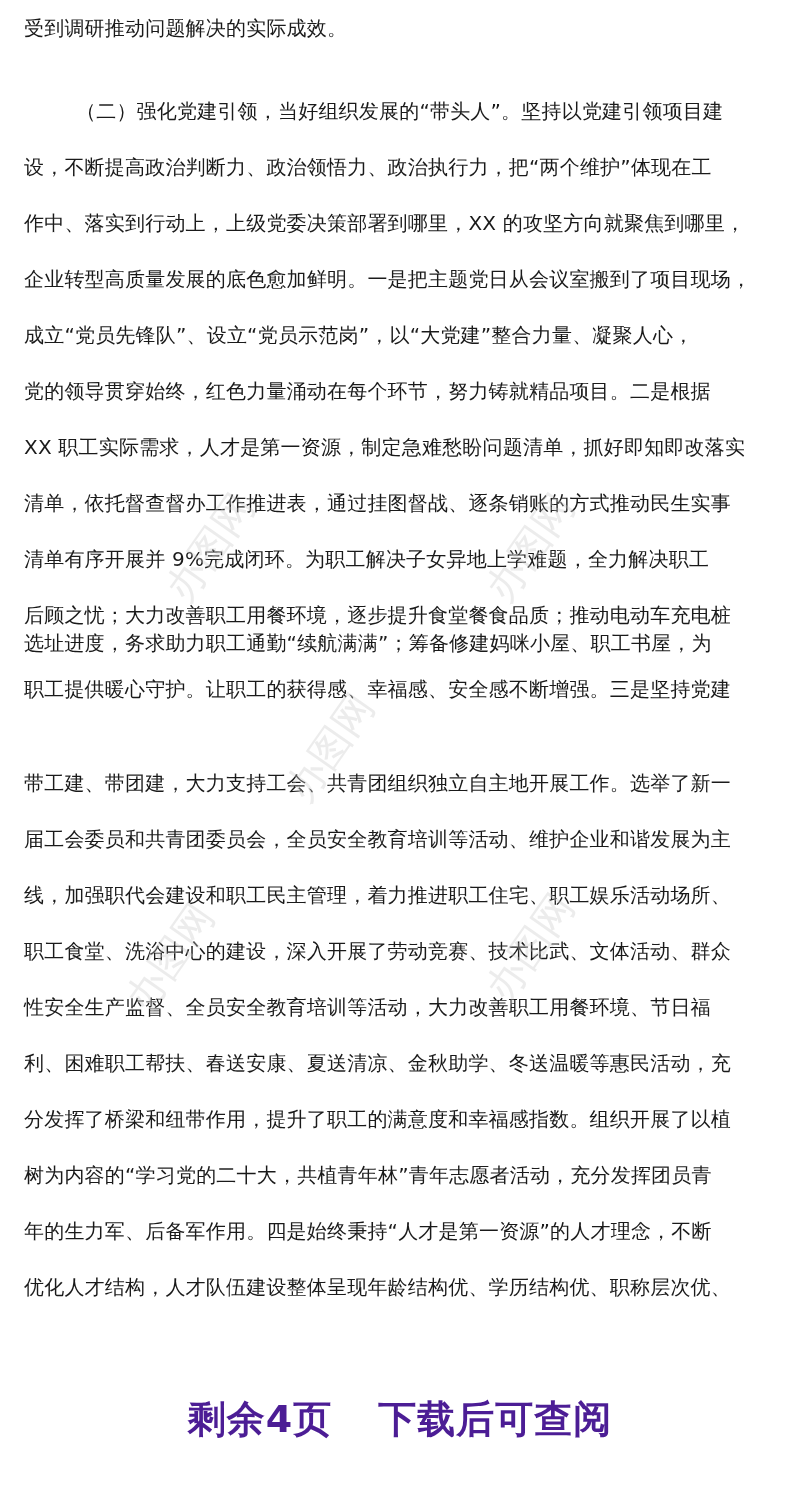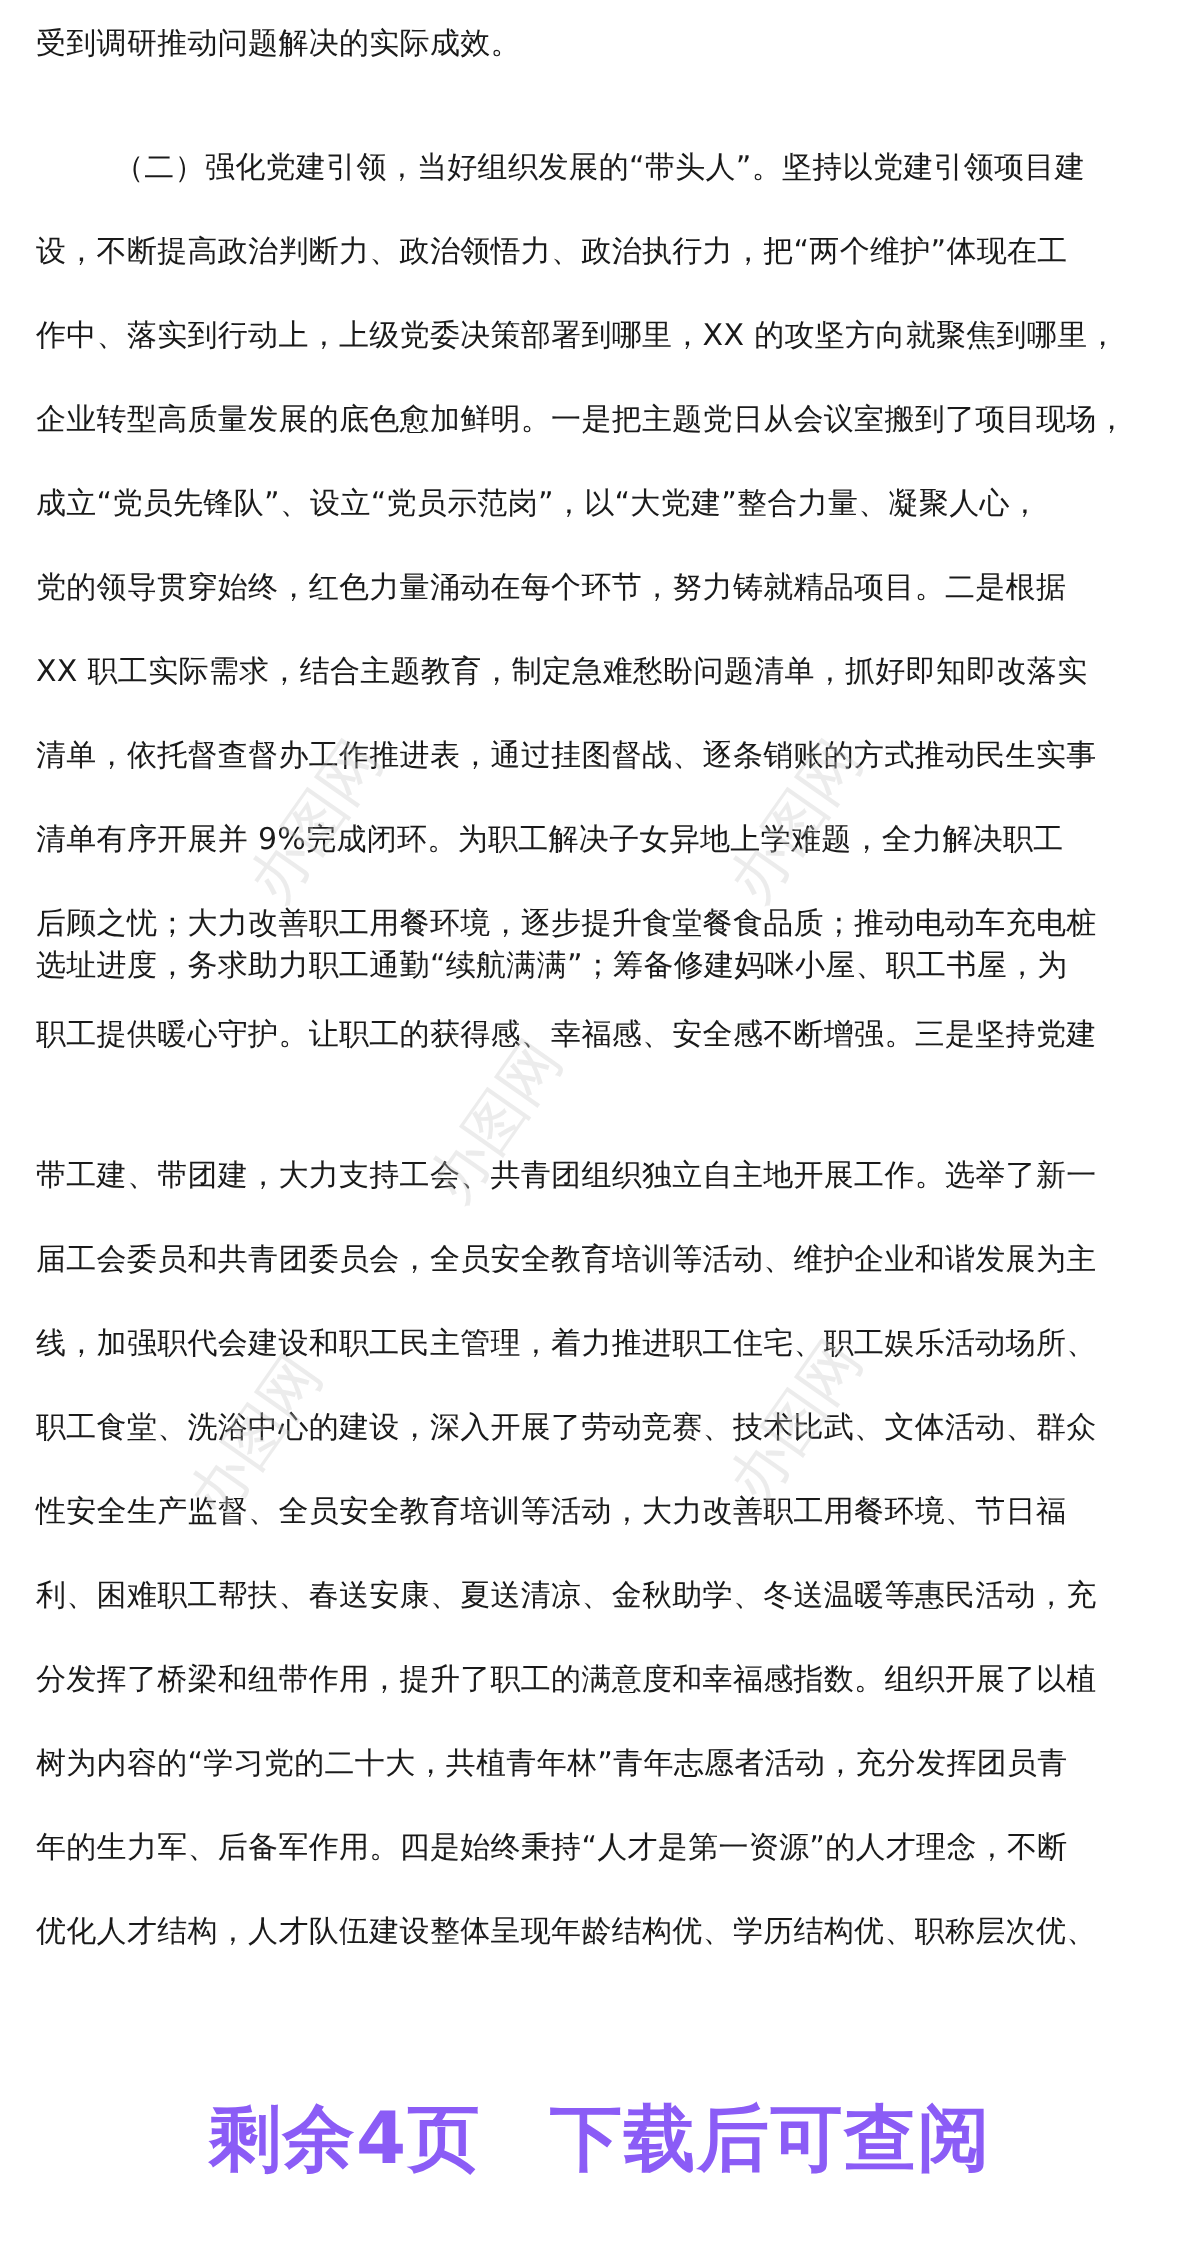--- a/index.html
+++ b/index.html
@@ -4,35 +4,35 @@
 <style>
   html, body { margin: 0; padding: 0; background: #ffffff; }
   body { width: 800px; height: 1496px; position: relative; overflow: hidden;
          font-family: "DejaVu Sans", "Liberation Sans", sans-serif; color: #1a1a1a; }
   .line { position: absolute; left: 24px; width: 752px; font-size: 20px; line-height: 28px;
           white-space: nowrap; letter-spacing: 0.2px; }
   .indent { left: 76px; }
   .watermark { position: absolute; color: rgba(200,200,200,0.35); font-size: 40px;
                transform: rotate(-55deg); pointer-events: none; }
   .footer { position: absolute; top: 1394px; left: 0; width: 800px; text-align: center;
-            font-size: 48px; font-weight: bold; color: #8b5cf6; letter-spacing: 1px; }
+            font-size: 38px; font-weight: bold; color: #4c1d95; letter-spacing: 1px; }
   .footer span + span { margin-left: 46px; }
 </style>
 </head>
 <body>
 
 <div>
   <div class="line" style="top:14px">受到调研推动问题解决的实际成效。</div>
   <div class="line indent" style="top:97px">（二）强化党建引领，当好组织发展的“带头人”。坚持以党建引领项目建</div>
   <div class="line" style="top:153px">设，不断提高政治判断力、政治领悟力、政治执行力，把“两个维护”体现在工</div>
   <div class="line" style="top:209px">作中、落实到行动上，上级党委决策部署到哪里，XX 的攻坚方向就聚焦到哪里，</div>
   <div class="line" style="top:265px">企业转型高质量发展的底色愈加鲜明。一是把主题党日从会议室搬到了项目现场，</div>
   <div class="line" style="top:321px">成立“党员先锋队”、设立“党员示范岗”，以“大党建”整合力量、凝聚人心，</div>
   <div class="line" style="top:377px">党的领导贯穿始终，红色力量涌动在每个环节，努力铸就精品项目。二是根据</div>
-  <div class="line" style="top:433px">XX 职工实际需求，结合主题教育，制定急难愁盼问题清单，抓好即知即改落实</div>
+  <div class="line" style="top:433px">XX 职工实际需求，人才是第一资源，制定急难愁盼问题清单，抓好即知即改落实</div>
   <div class="line" style="top:489px">清单，依托督查督办工作推进表，通过挂图督战、逐条销账的方式推动民生实事</div>
   <div class="line" style="top:545px">清单有序开展并 9%完成闭环。为职工解决子女异地上学难题，全力解决职工</div>
   <div class="line" style="top:601px">后顾之忧；大力改善职工用餐环境，逐步提升食堂餐食品质；推动电动车充电桩</div>
   <div class="line" style="top:629px">选址进度，务求助力职工通勤“续航满满”；筹备修建妈咪小屋、职工书屋，为</div>
   <div class="line" style="top:675px">职工提供暖心守护。让职工的获得感、幸福感、安全感不断增强。三是坚持党建</div>
   <div class="line" style="top:769px">带工建、带团建，大力支持工会、共青团组织独立自主地开展工作。选举了新一</div>
   <div class="line" style="top:825px">届工会委员和共青团委员会，全员安全教育培训等活动、维护企业和谐发展为主</div>
   <div class="line" style="top:881px">线，加强职代会建设和职工民主管理，着力推进职工住宅、职工娱乐活动场所、</div>
   <div class="line" style="top:937px">职工食堂、洗浴中心的建设，深入开展了劳动竞赛、技术比武、文体活动、群众</div>
   <div class="line" style="top:993px">性安全生产监督、全员安全教育培训等活动，大力改善职工用餐环境、节日福</div>

